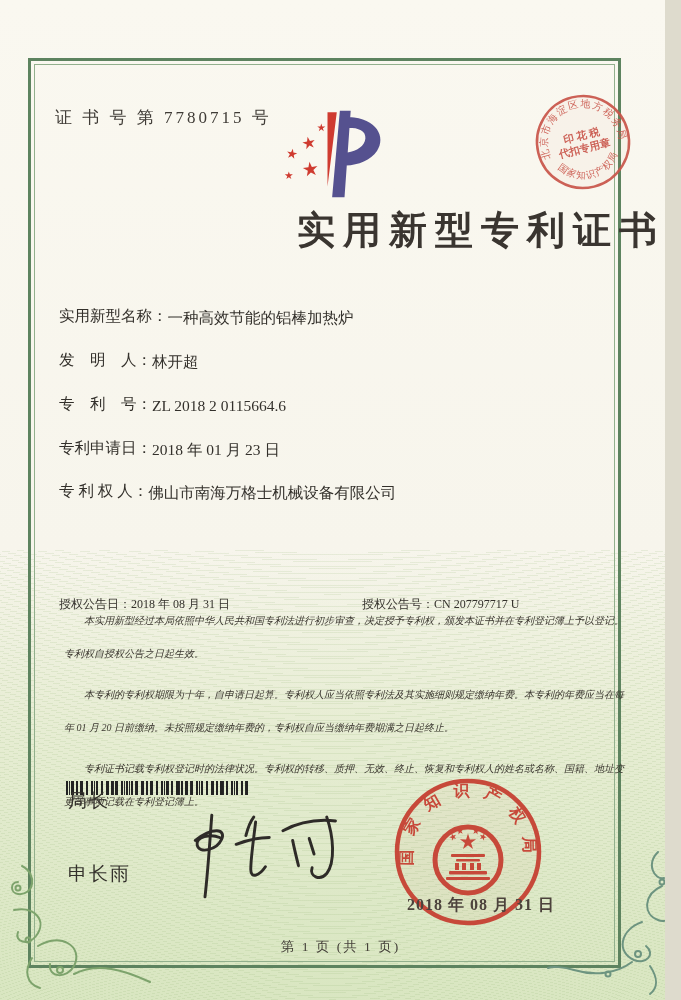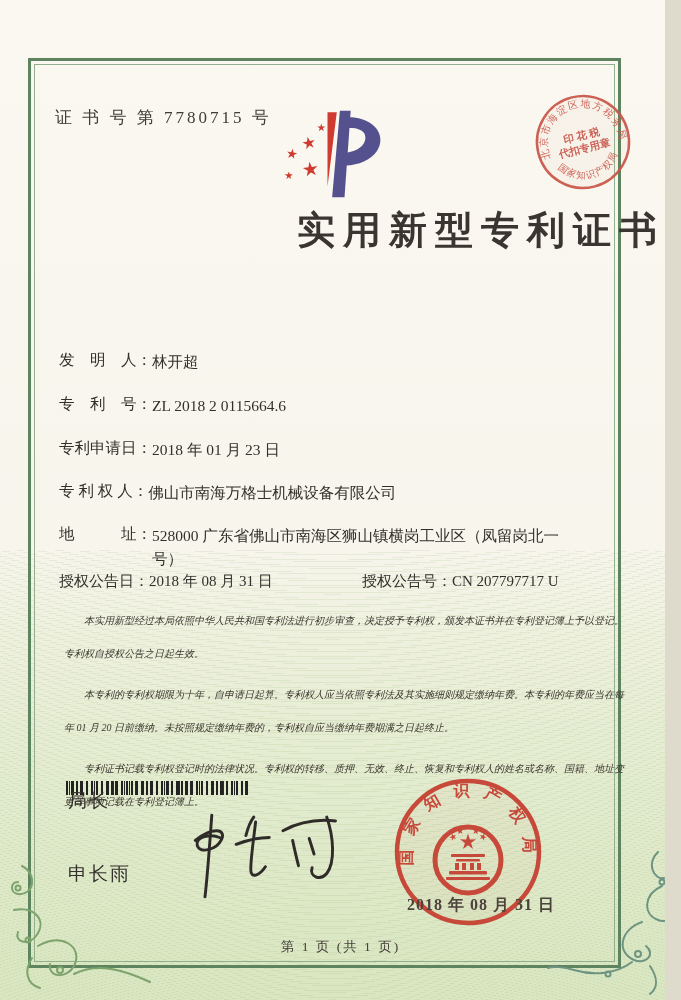--- a/index.html
+++ b/index.html
@@ -14,21 +14,21 @@
       linear-gradient(180deg, rgba(225,236,202,0) 0%, rgba(220,232,196,.45) 40%, rgba(212,228,186,.7) 100%);
   }
   .frame { position:absolute; left:28px; top:58px; right:44px; bottom:32px; border:3px solid #5d835f; }
   .frame::after { content:""; position:absolute; inset:3px; border:1px solid #92b08d; }
   .cert-no { position:absolute; left:55px; top:106px; font-size:17px; letter-spacing:3px; color:#3f3b36; }
   .logo { position:absolute; left:278px; top:104px; }
   .title { position:absolute; left:0; right:0; top:205px; text-align:right; font-size:38px; font-weight:600; letter-spacing:8px; color:#3a3530; }
   .row { position:absolute; left:59px; font-size:15.5px; color:#33302b; display:flex; }
   .row .lab { white-space:pre; flex:0 0 auto; }
   .row .val { display:inline-block; max-width:432px; line-height:23px; }
-  .grant-row { position:absolute; left:59px; top:572px; font-size:15px; color:#33302b; width:560px; }
+  .grant-row { position:absolute; left:59px; top:596px; font-size:12px; color:#33302b; width:560px; }
   .grant-no { position:absolute; left:303px; top:0; }
   .body-text { position:absolute; left:56px; top:596px; width:580px; }
   .body-text p { margin:8px; text-indent:2em; font-size:10px; line-height:33px; font-style:italic; color:#3a362f; }
   .barcode { position:absolute; left:66px; top:781px; width:182px; height:14px;
     background-image:
       repeating-linear-gradient(90deg,#222 0 2px,transparent 2px 5px),
       repeating-linear-gradient(90deg,#222 0 1px,transparent 1px 7px),
       repeating-linear-gradient(90deg,transparent 0 3px,#2a2a2a 3px 4px,transparent 4px 11px);
   }
   .signer-title { position:absolute; left:68px; top:788px; font-size:19px; letter-spacing:2px; color:#33302b; font-family:"Liberation Sans","DejaVu Sans",sans-serif; }
@@ -61,39 +61,39 @@
       <use href="#star" transform="translate(18,62) scale(0.7) rotate(10)"></use>
       <use href="#star" transform="translate(42,82) scale(1.0) rotate(-8)"></use>
       <use href="#star" transform="translate(14,90) scale(0.55)"></use>
     </g>
     <polygon fill="#cf3b30" points="64,8 76,8 64,104"></polygon>
     <path fill="#55518f" d="M80,6 L94,6 L86,118 L70,118 Z M92,14 C128,16 140,40 128,58 C120,70 104,76 88,77 L90,60 C102,58 112,52 113,42 C114,32 104,28 91,28 Z"></path>
   </svg>
 
   <div class="title">实用新型专利证书</div>
 
+  <div class="row" style="top:306px">
+    <span class="lab">实用新型名称：</span>
+    <span class="val">一种高效节能的铝棒加热炉</span>
+  </div>
   <div class="row" style="top:350px">
     <span class="lab">发　明　人：</span>
     <span class="val">林开超</span>
   </div>
   <div class="row" style="top:394px">
     <span class="lab">专　利　号：</span>
     <span class="val">ZL 2018 2 0115664.6</span>
   </div>
   <div class="row" style="top:438px">
     <span class="lab">专利申请日：</span>
     <span class="val">2018 年 01 月 23 日</span>
   </div>
   <div class="row" style="top:481px">
     <span class="lab">专 利 权 人：</span>
     <span class="val">佛山市南海万格士机械设备有限公司</span>
-  </div>
-  <div class="row" style="top:524px">
-    <span class="lab">地　　　址：</span>
-    <span class="val">528000 广东省佛山市南海区狮山镇横岗工业区（凤留岗北一号）</span>
   </div>
 
   <div class="grant-row">
     <span>授权公告日：</span><span>2018 年 08 月 31 日</span>
     <span class="grant-no"><span>授权公告号：</span><span>CN 207797717 U</span></span>
   </div>
 
   <div class="body-text">
     <p>本实用新型经过本局依照中华人民共和国专利法进行初步审查，决定授予专利权，颁发本证书并在专利登记簿上予以登记。专利权自授权公告之日起生效。</p>
     <p>本专利的专利权期限为十年，自申请日起算。专利权人应当依照专利法及其实施细则规定缴纳年费。本专利的年费应当在每年 01 月 20 日前缴纳。未按照规定缴纳年费的，专利权自应当缴纳年费期满之日起终止。</p>

